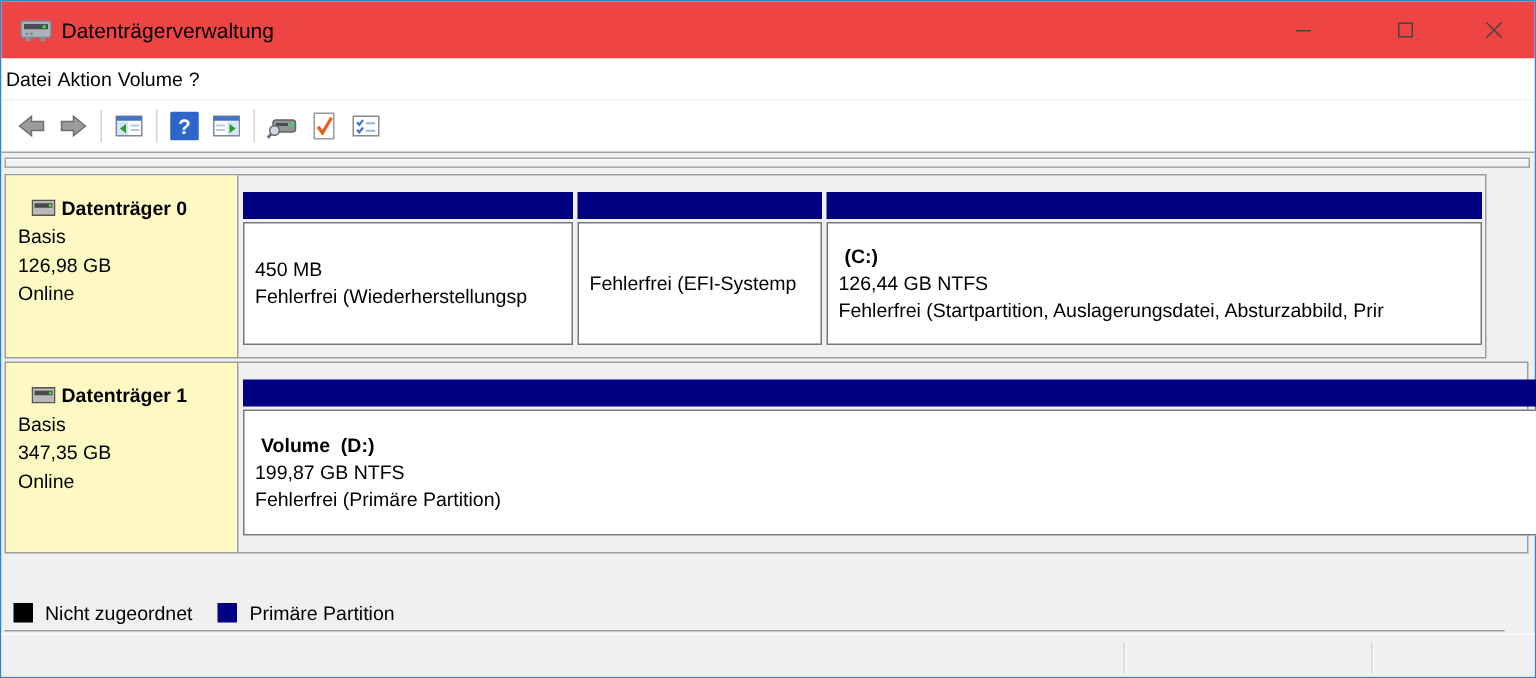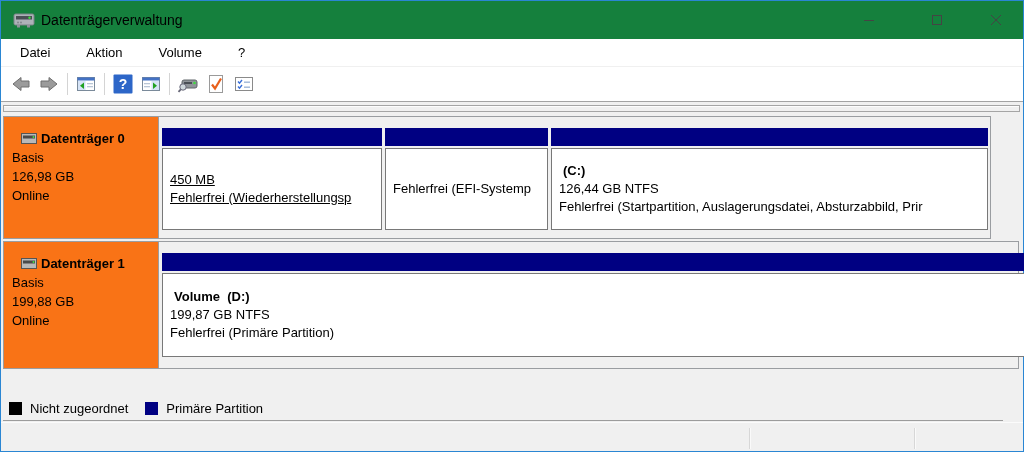--- a/index.html
+++ b/index.html
@@ -5,49 +5,49 @@
   * { box-sizing: border-box; margin: 0; padding: 0; }
   html, body { width: 1024px; height: 452px; overflow: hidden; }
   body { font-family: "Liberation Sans", "DejaVu Sans", sans-serif; font-size: 13px; color: #000; }
 
   .window {
     position: relative; width: 1024px; height: 452px;
     background: #ffffff; border: 1px solid #2a86d3;
   }
 
   
-  .titlebar { position: absolute; left: 0; top: 0; right: 0; height: 38px; background: #15803d; }
+  .titlebar { position: absolute; left: 0; top: 0; right: 0; height: 38px; background: #ef4444; }
   .app-icon { position: absolute; left: 12px; top: 10px; width: 22px; height: 18px; }
   .title-text { position: absolute; left: 40px; top: 11px; font-size: 14px; white-space: nowrap; }
   .winbtn { position: absolute; top: 0; width: 46px; height: 38px; display: flex; align-items: center; justify-content: center; background: transparent; border: none; }
   .winbtn svg { display: block; }
   .btn-min { left: 845px; } .btn-max { left: 913px; } .btn-close { left: 972px; }
 
   
   .menubar { position: absolute; left: 0; top: 38px; right: 0; height: 28px; background: #fff;
              border-bottom: 1px solid #f0f0f0; display: flex; align-items: center; padding-left: 1px; }
-  .menu-item { padding: 5px 18px; cursor: default; }
+  .menu-item { padding: 5px 2px; cursor: default; }
 
   
   .toolbar { position: absolute; left: 0; top: 66px; right: 0; height: 35px; background: #fff;
              border-bottom: 1px solid #a3a3a3; display: flex; align-items: center; padding-left: 6px; }
   .tbtn { width: 28px; height: 26px; display: flex; align-items: center; justify-content: center; background: transparent; border: none; }
   .tsep { width: 1px; height: 22px; background: #d4d4d4; margin: 0 4px; }
 
   
   .main-bg { position: absolute; left: 0; top: 101px; right: 0; bottom: 0; background: #f0f0f0; }
   .ridge { position: absolute; left: 2px; right: 3px; top: 104px; height: 7px;
            background: #f0f0f0; border: 1px solid #a5a5a5; box-shadow: inset 0 1px 0 #fdfdfd; }
 
   .disk-row { position: absolute; left: 2px; border: 1px solid #9a9da1; background: #f0f0f0; }
   .row-0 { top: 115px; width: 988px; height: 123px; }
   .row-1 { top: 240px; width: 1016px; height: 128px; }
 
   .disk-panel { position: absolute; left: 0; top: 0; bottom: 0; width: 155px;
-                background: #f97316; border-right: 1px solid #9a9da1; padding: 12px 8px 0 8px; line-height: 19px; }
+                background: #fef9c3; border-right: 1px solid #9a9da1; padding: 12px 8px 0 8px; line-height: 19px; }
   .disk-title-line { display: flex; align-items: center; margin-left: 9px; font-weight: bold; white-space: nowrap; }
   .disk-title-line svg { margin-right: 4px; flex: 0 0 auto; }
 
   .part-area { position: absolute; left: 155px; top: 0; right: 0; bottom: 0; }
   .part-block { position: absolute; top: 11px; }
   .part-bar { height: 18px; width: 100%; }
   .part-box { margin-top: 2px; background: #fff; border: 1px solid #787878;
               display: flex; flex-direction: column; justify-content: center;
               padding-left: 7px; line-height: 18px; overflow: hidden; }
   .row-0 .part-box { height: 82px; }
@@ -187,21 +187,21 @@
           <rect x="2" y="2.5" width="12" height="3" fill="#4a4a4a"></rect>
           <circle cx="12.5" cy="4" r="1" fill="#44e044"></circle>
         </svg>
         <span>Datenträger 0</span>
       </div>
       <div>Basis</div>
       <div>126,98 GB</div>
       <div>Online</div>
     </div>
     <div class="part-area">
-      <div class="part-block" style="left:3px; width:220px;text-decoration:underline;">
+      <div class="part-block" style="left:3px; width:220px;">
         <div class="part-bar" style="background-color: rgb(0, 0, 130);"></div>
         <div class="part-box">
 
           <div class="pt-size">450 MB</div>
           <div class="pt-status">Fehlerfrei (Wiederherstellungsp</div>
         </div>
       </div>
       <div class="part-block" style="left:226px; width:163px;">
         <div class="part-bar" style="background-color: rgb(0, 0, 130);"></div>
         <div class="part-box">
@@ -224,21 +224,21 @@
     <div class="disk-panel">
       <div class="disk-title-line">
         <svg width="16" height="11" viewBox="0 0 16 11">
           <rect x="0.5" y="0.5" width="15" height="10" fill="#b9b9b9" stroke="#555"></rect>
           <rect x="2" y="2.5" width="12" height="3" fill="#4a4a4a"></rect>
           <circle cx="12.5" cy="4" r="1" fill="#44e044"></circle>
         </svg>
         <span>Datenträger 1</span>
       </div>
       <div>Basis</div>
-      <div>199,88 GB</div>
+      <div>347,35 GB</div>
       <div>Online</div>
     </div>
     <div class="part-area">
       <div class="part-block" style="left:3px; width:1003px;">
         <div class="part-bar" style="background-color: rgb(0, 0, 130);"></div>
         <div class="part-box">
           <div class="pt-name">Volume  (D:)</div>
           <div class="pt-size">199,87 GB NTFS</div>
           <div class="pt-status">Fehlerfrei (Primäre Partition)</div>
         </div>

